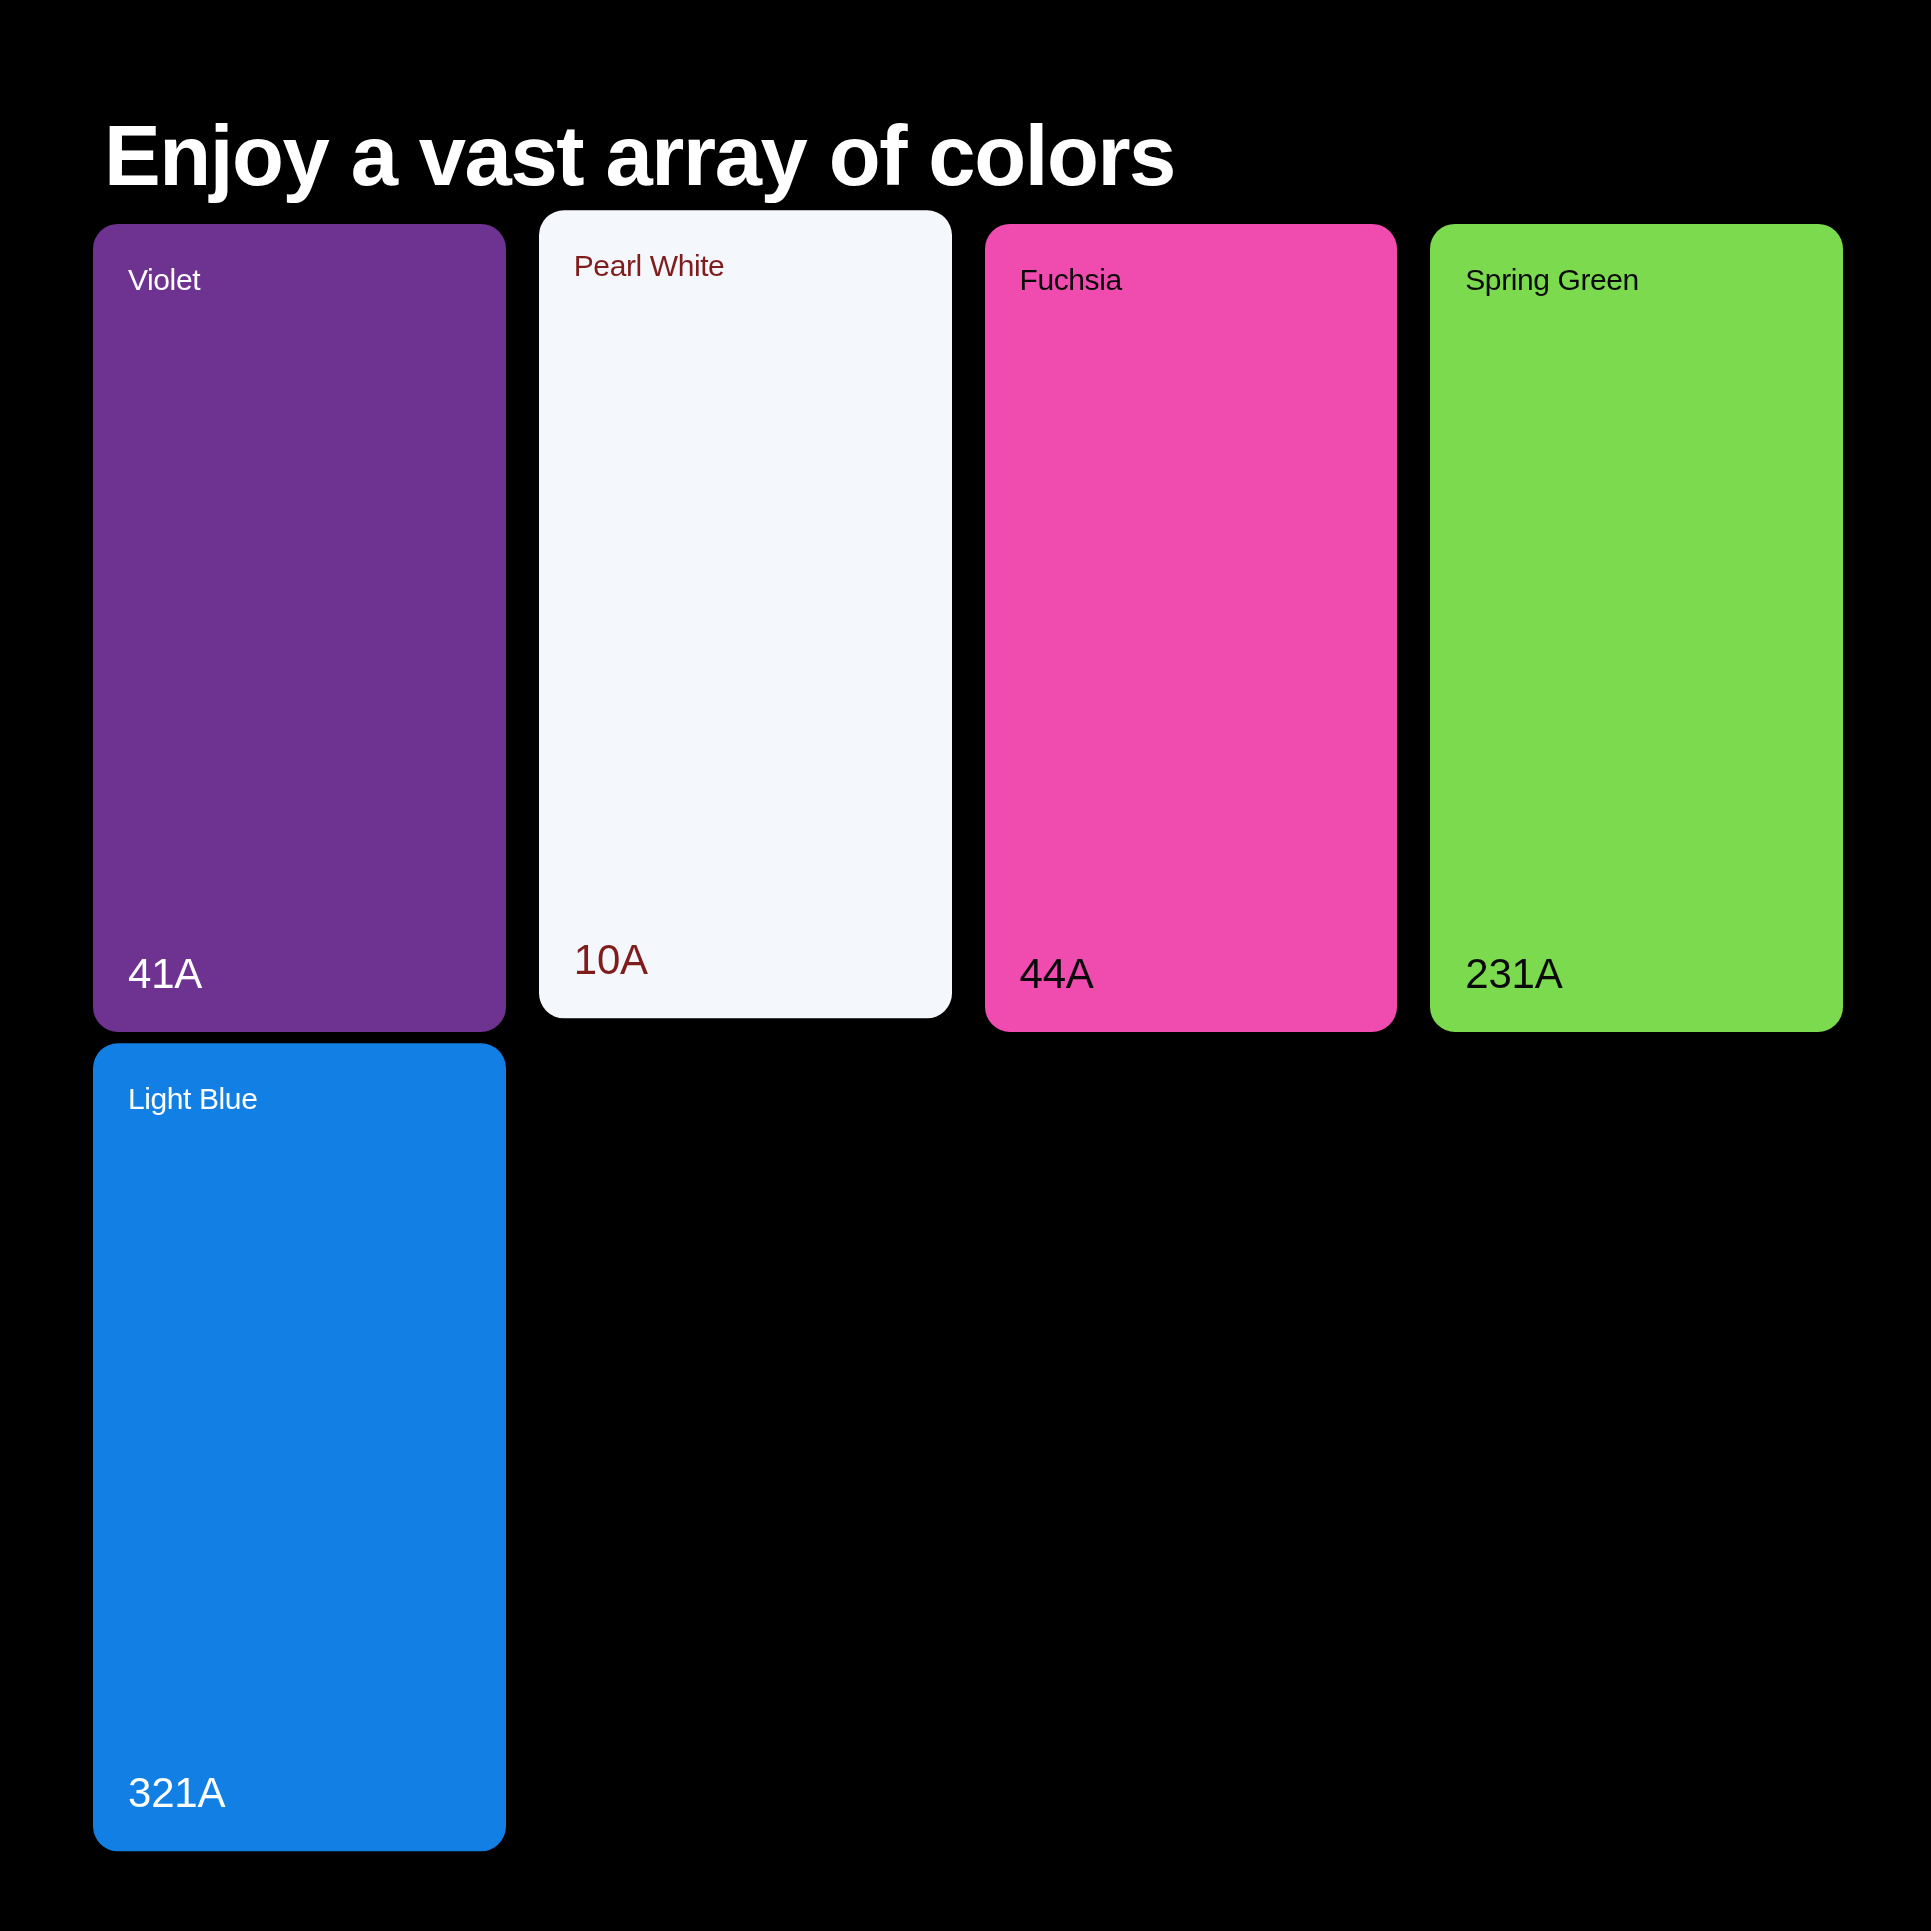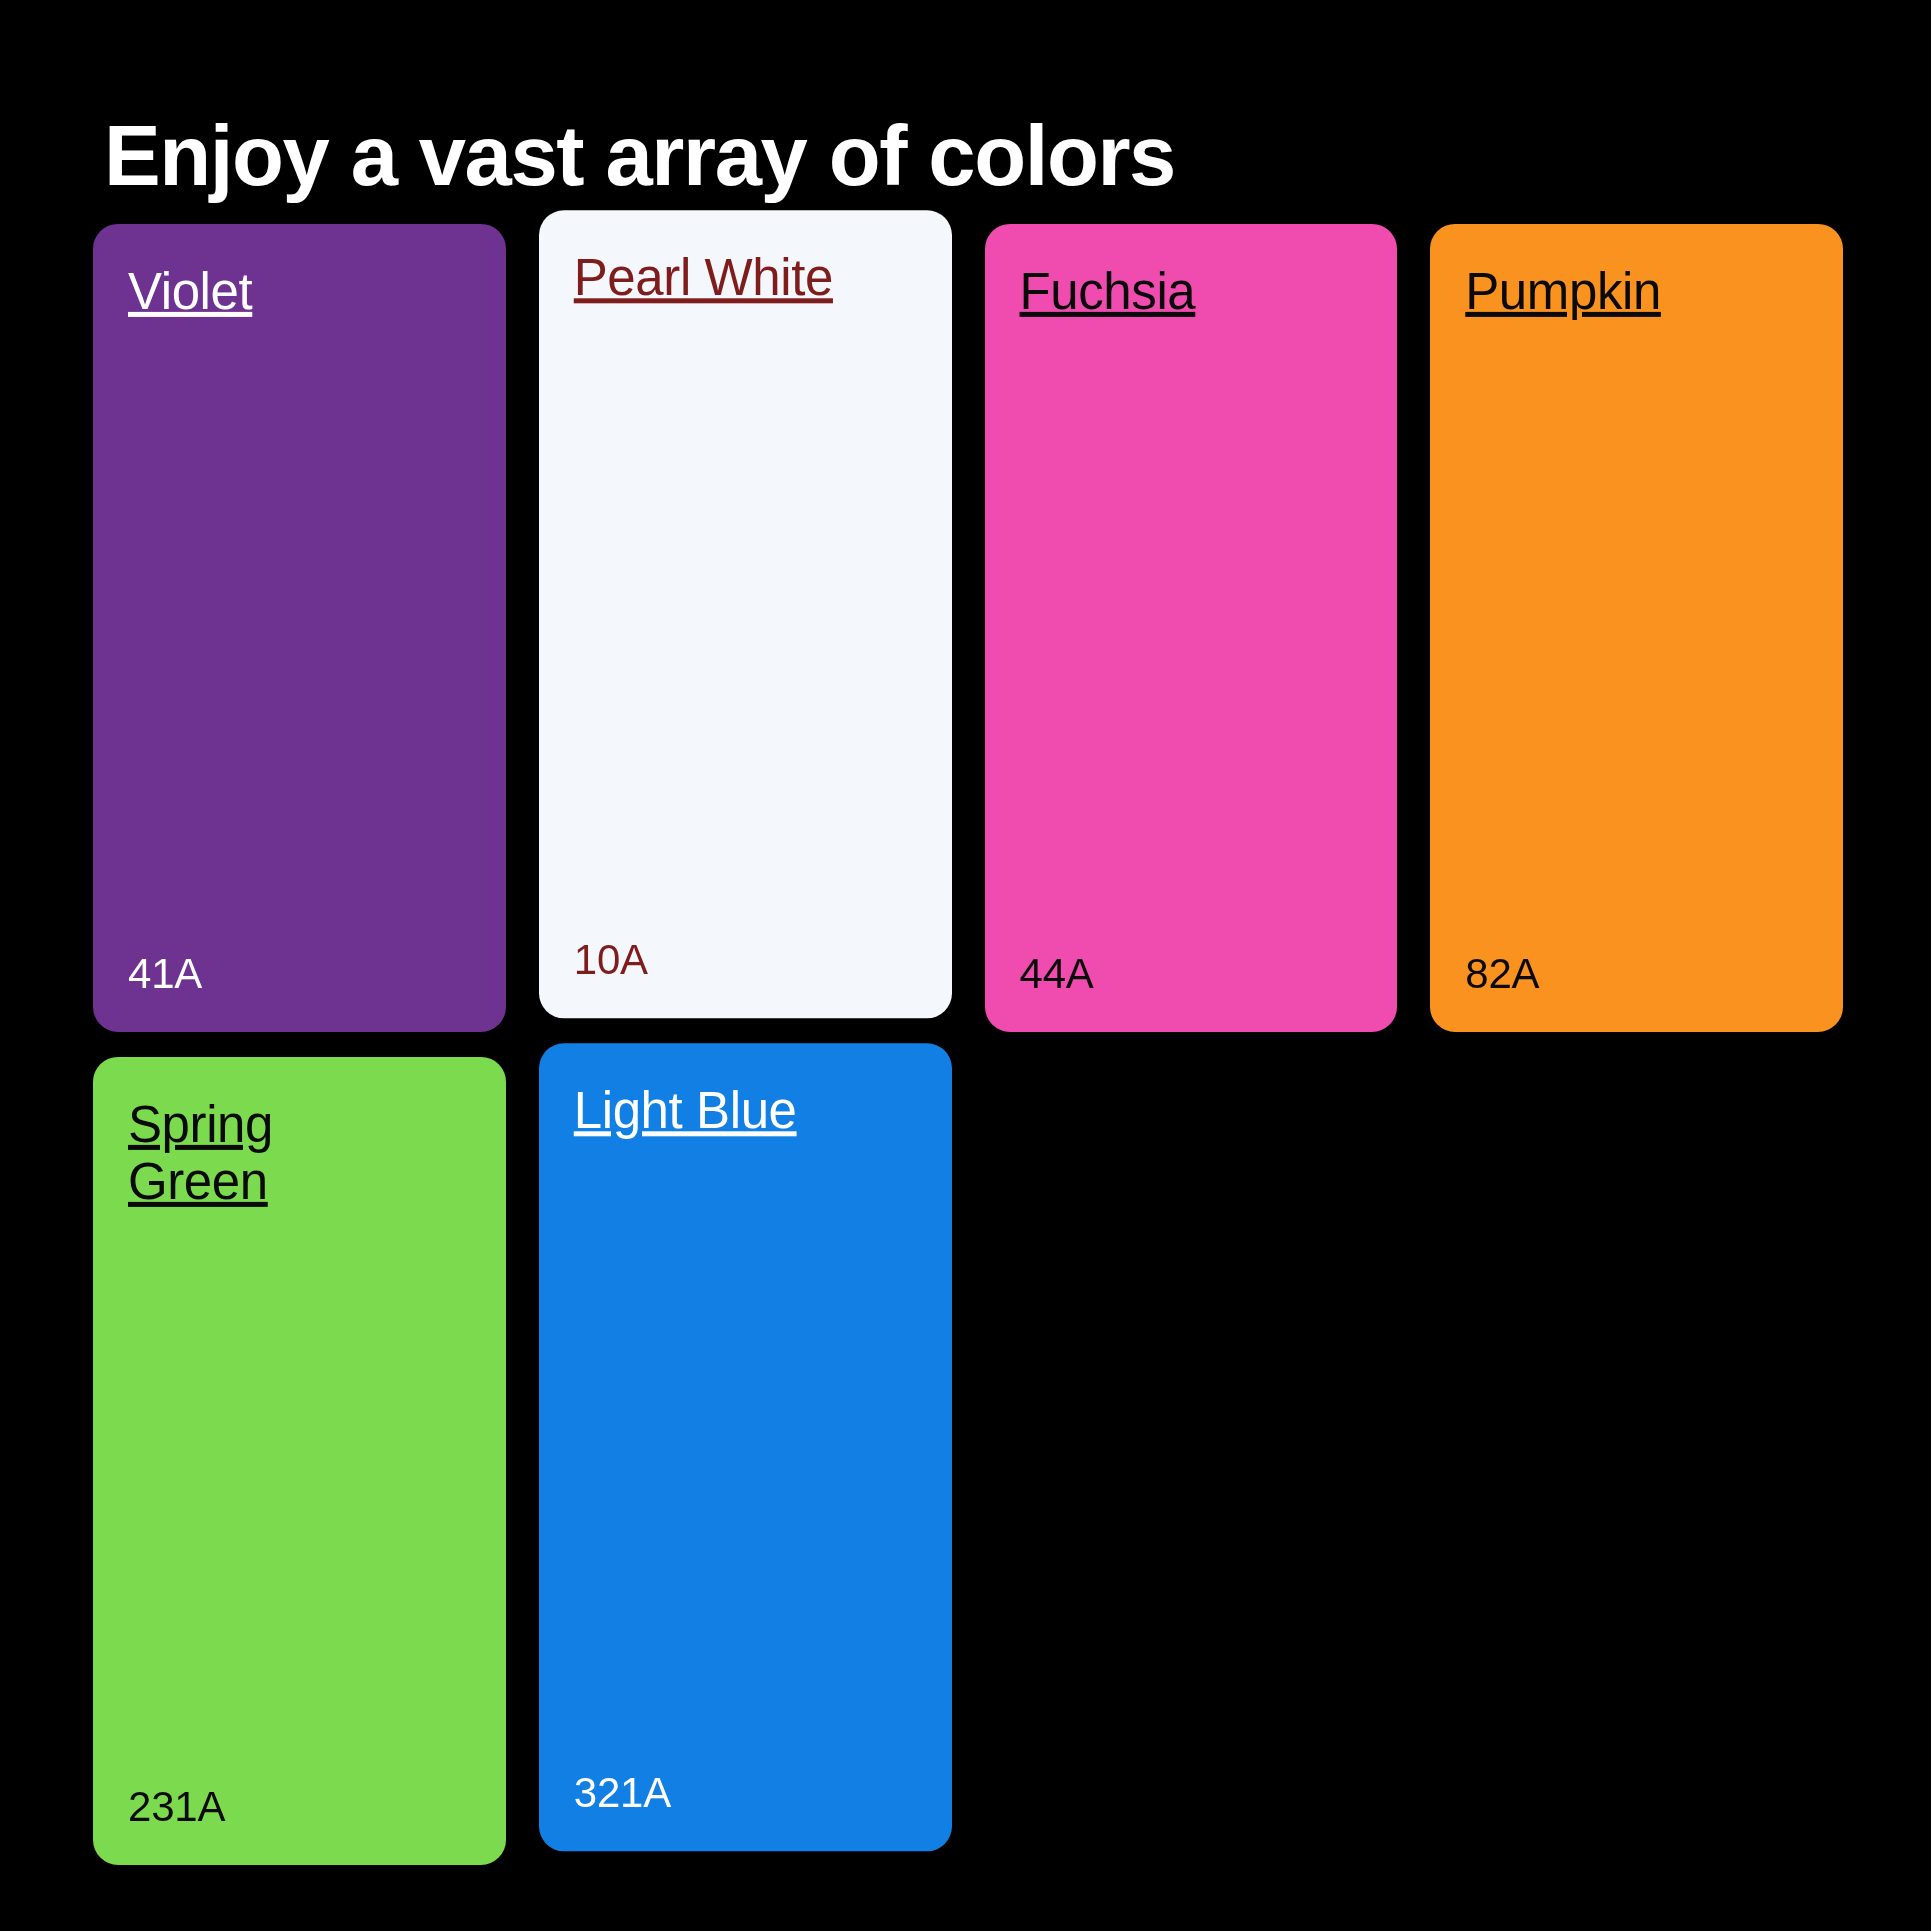--- a/index.html
+++ b/index.html
@@ -52,27 +52,26 @@
     display: flex;
     flex-direction: column;
     justify-content: space-between;
     overflow: hidden;
   }
   
   .swatch.off-up { transform: translateY(-9.7px); }
   .swatch.off-dn { transform: translateY(3.9px); }
 
   .swatch-name {
-    font-size: 51px;
+    font-size: 30px;
     line-height: 1.12;
     font-weight: 500;
     letter-spacing: -0.4px;
     max-width: 86%;
     word-break: normal;
-    text-decoration: underline;
   }
   .swatch-code {
     font-size: 42px;
     line-height: 1;
     font-weight: 500;
     letter-spacing: -0.2px;
   }
 </style>
 </head>
 <body>
@@ -87,24 +86,20 @@
         <div class="swatch-code">41A</div>
       </div>
       <div class="swatch off-up" style="background: rgb(244, 247, 251); color: #7f1d1d;">
         <div class="swatch-name">Pearl White</div>
         <div class="swatch-code">10A</div>
       </div>
       <div class="swatch off-dn" style="background: rgb(240, 75, 175); color: rgb(10, 10, 10);">
         <div class="swatch-name">Fuchsia</div>
         <div class="swatch-code">44A</div>
       </div>
-      <div class="swatch off-dn" style="background: rgb(249, 146, 30); color: rgb(10, 10, 10);">
-        <div class="swatch-name">Pumpkin</div>
-        <div class="swatch-code">82A</div>
-      </div>
       <div class="swatch off-dn" style="background: rgb(124, 218, 78); color: rgb(10, 10, 10);">
         <div class="swatch-name">Spring Green</div>
         <div class="swatch-code">231A</div>
       </div>
       <div class="swatch off-up" style="background: rgb(17, 127, 227); color: #ffffff;">
         <div class="swatch-name">Light Blue</div>
         <div class="swatch-code">321A</div>
       </div>
     </div>
 

